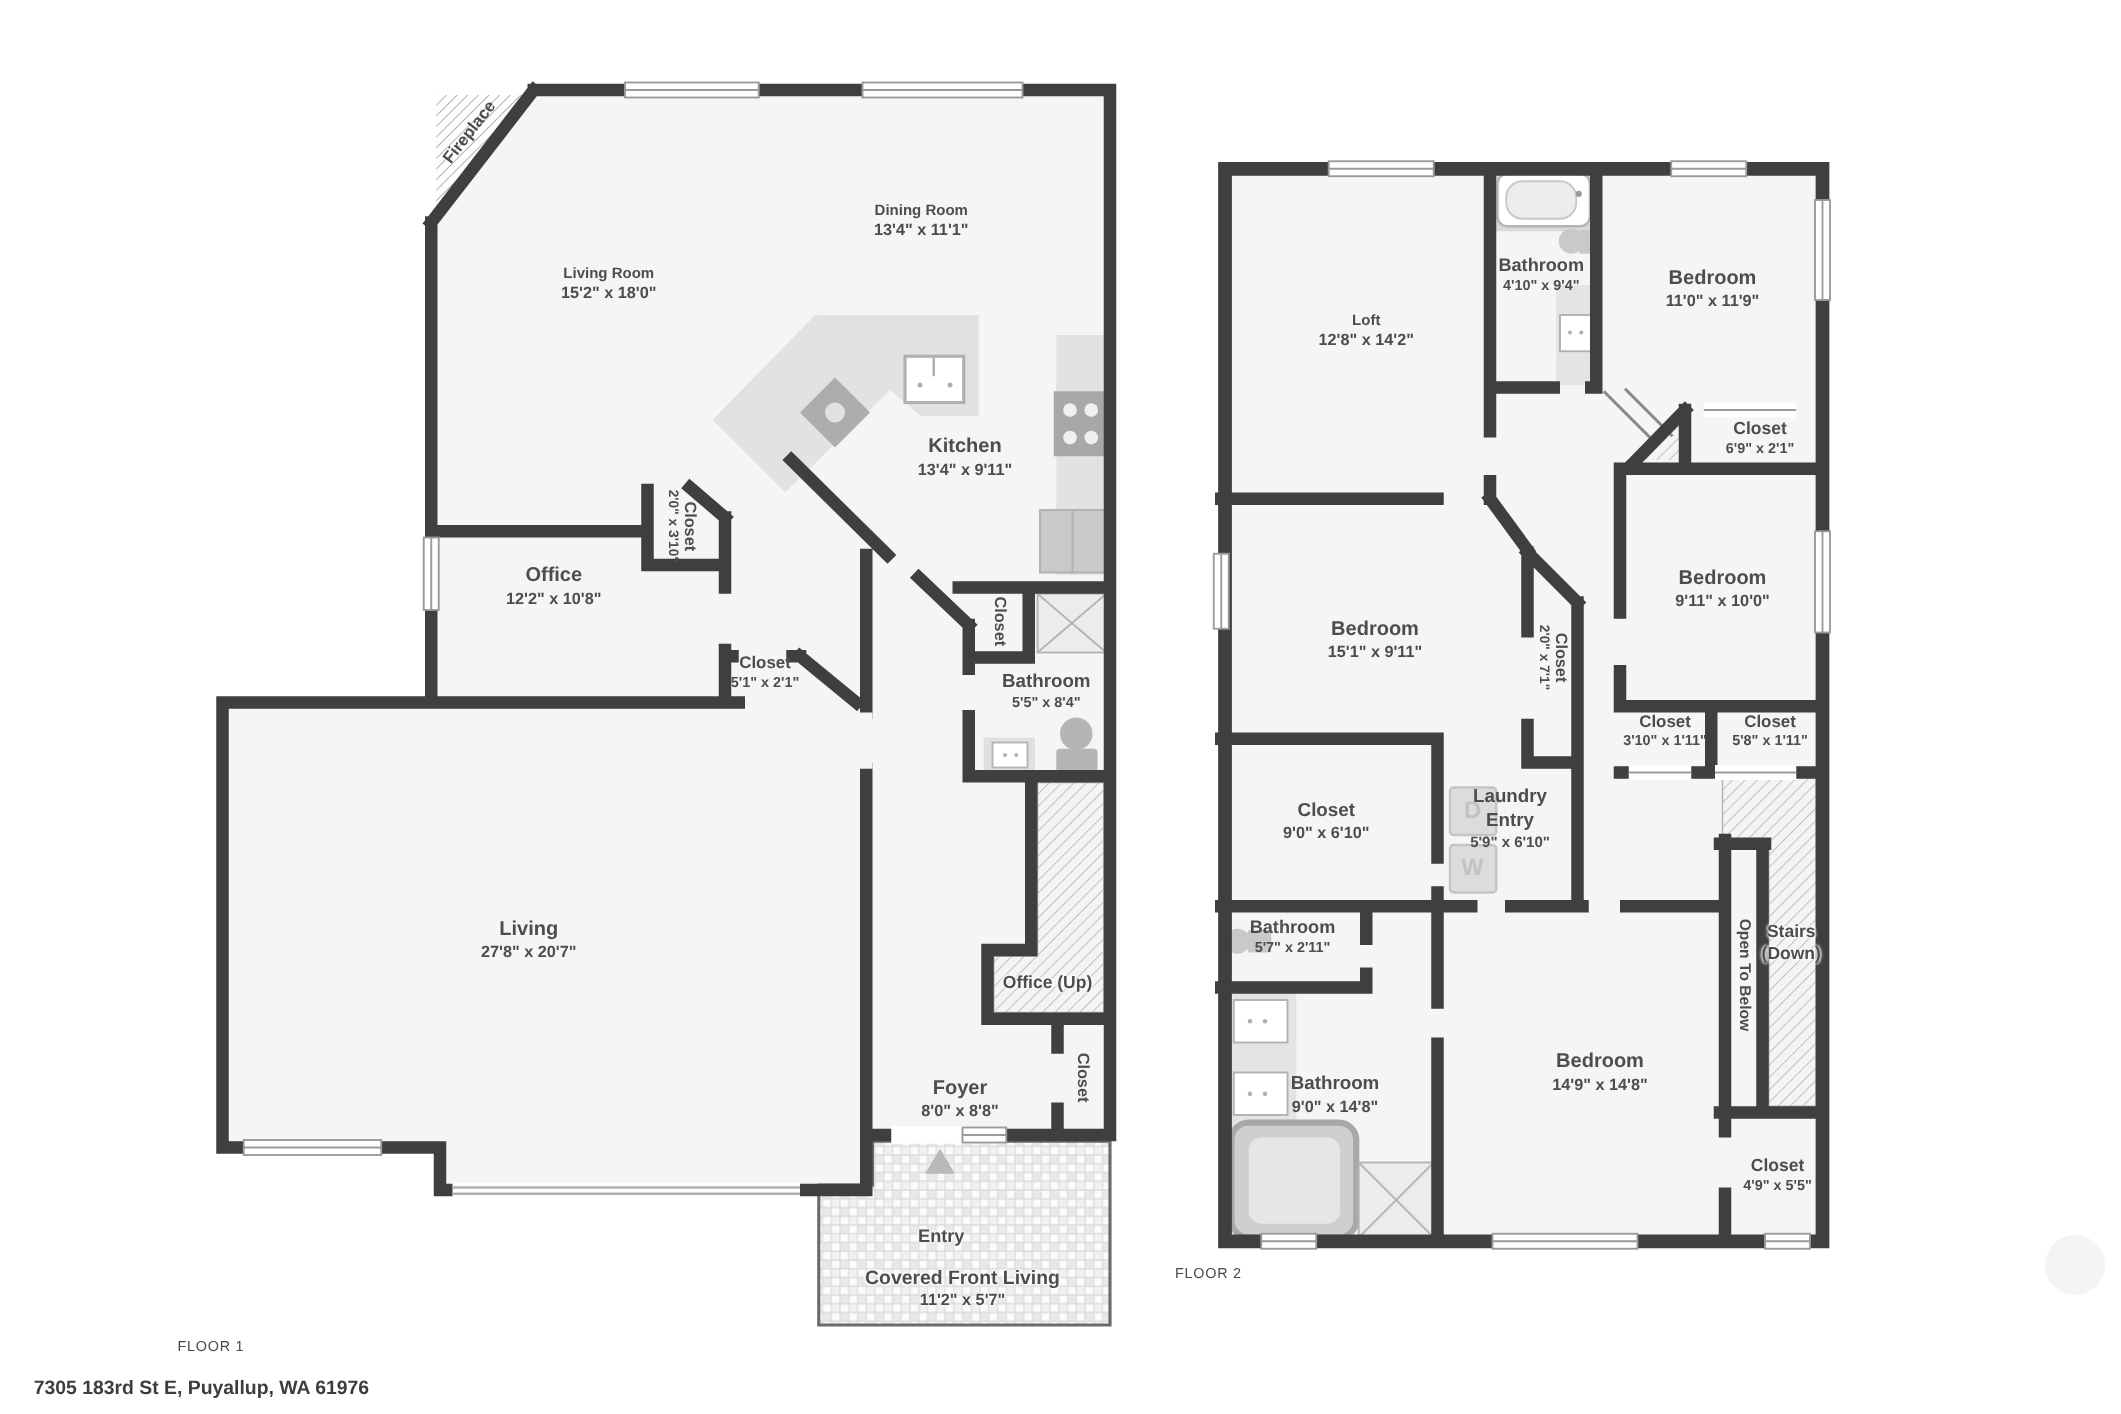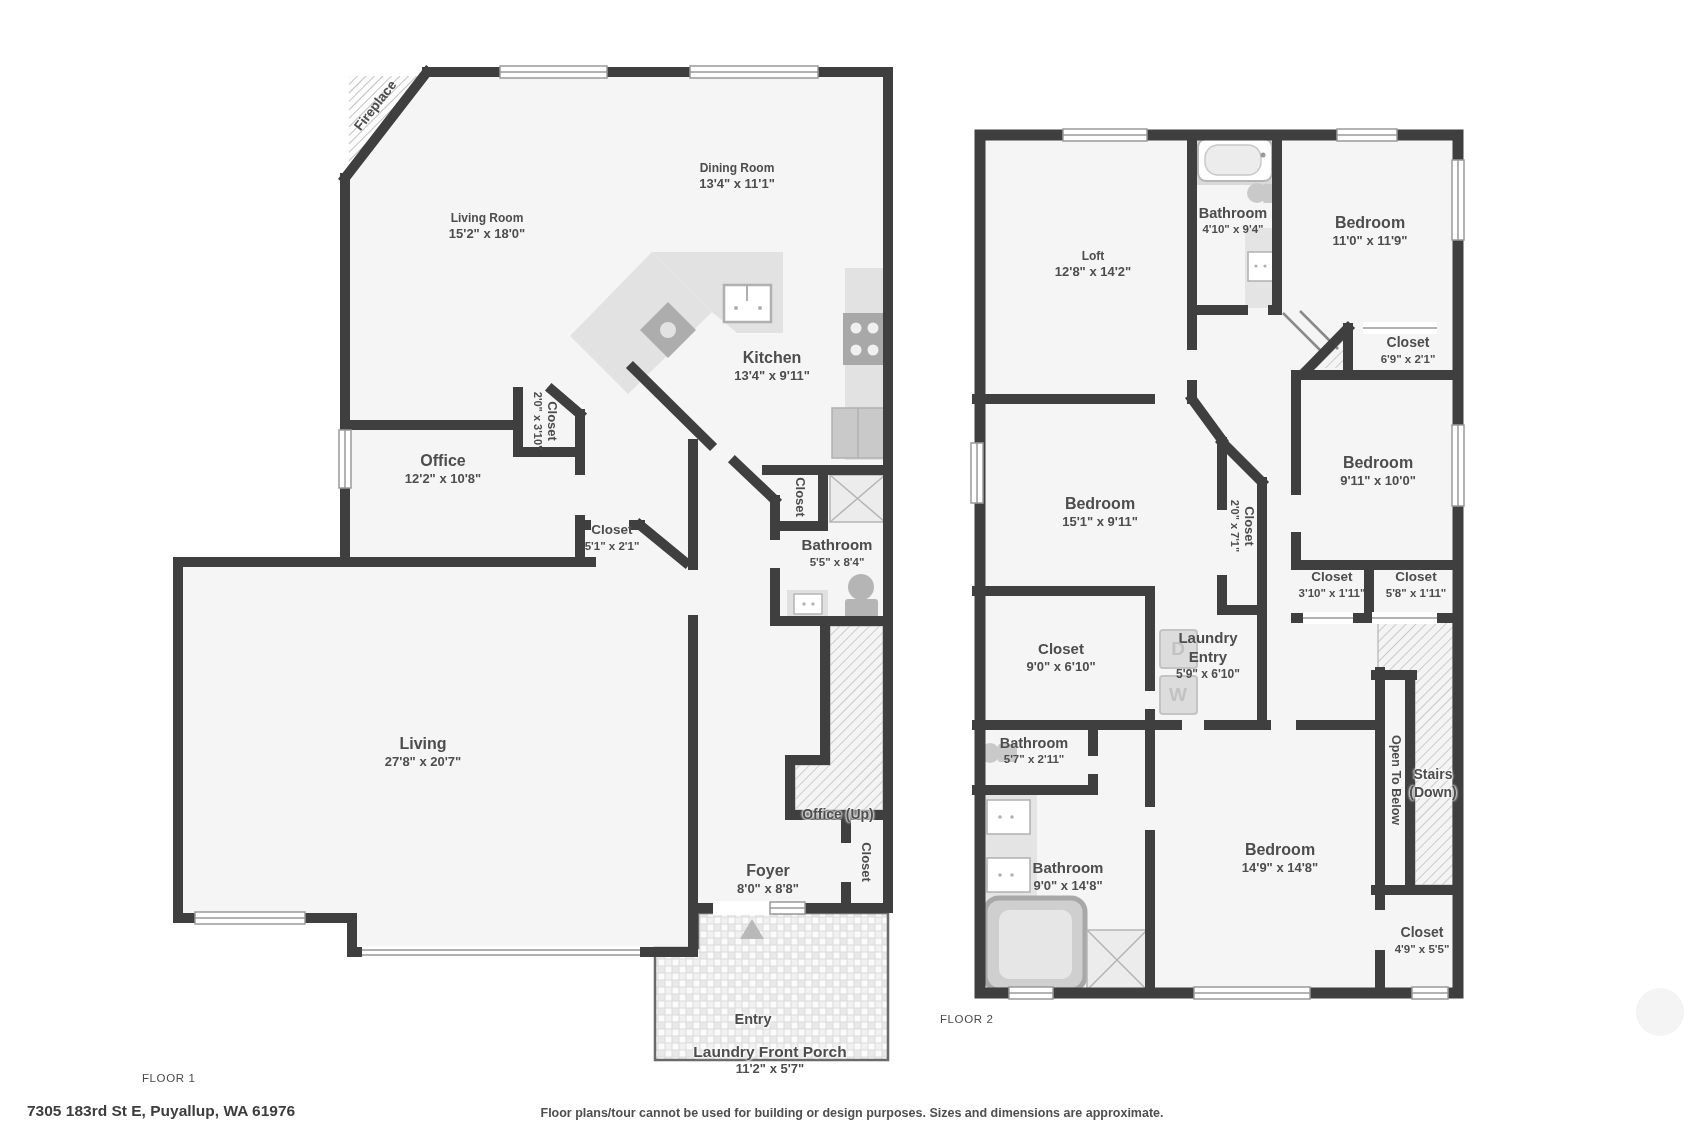--- a/index.html
+++ b/index.html
@@ -10,21 +10,21 @@
        font-weight:bold;line-height:1.25;white-space:nowrap;}
   .lbl .rm{display:block;font-size:16px;}
   .lbl .dm{display:block;font-size:13px;}
   .lbl.big .rm{font-size:12px;}
   .lbl.sm .rm{font-size:13.5px;}
   .lbl.sm .dm{font-size:11.5px;}
   .lbl.v{transform:translate(-50%,-50%) rotate(90deg);}
   .lbl.v .rm{font-size:13px;}
   .lbl.v .dm{font-size:11px;}
   .lbl.fp{transform:translate(-50%,-50%) rotate(-52deg);font-size:13.5px;}
-  .lbl.onpattern{text-shadow:0 0 3px #fff,0 0 3px #fff,0 0 3px #fff;margin-top:29px;}
+  .lbl.onpattern{text-shadow:0 0 3px #fff,0 0 3px #fff,0 0 3px #fff;}
   .floor-tag{position:absolute;font-size:11.5px;font-weight:normal;color:#4a4a4a;letter-spacing:.6px;}
   .address{position:absolute;left:27px;top:1102px;font-size:15.5px;font-weight:bold;color:#3d3d3d;}
   .disclaimer{position:absolute;left:852px;top:1106px;transform:translateX(-50%);
        font-size:12.5px;font-weight:bold;color:#4f4f4f;white-space:nowrap;}
   .wm{position:absolute;left:1636px;top:988px;width:48px;height:48px;border-radius:50%;background:#f4f4f4;}
   .dw{position:absolute;transform:translate(-50%,-50%);font-size:19px;font-weight:bold;color:#c2c2c2;}
 </style>
 </head>
 <body>
 
@@ -250,21 +250,21 @@
     <span class="rm">Foyer</span>
       <span class="dm">8'0" x 8'8"</span>
     </div>
   <div class="lbl v" style="left:866px;top:862px;">
     <span class="rm">Closet</span>
     </div>
   <div class="lbl onpattern" style="left:753px;top:990px;">
     <span class="rm" style="font-size:14.5px">Entry</span>
     </div>
   <div class="lbl onpattern" style="left:770px;top:1031px;">
-    <span class="rm" style="font-size:15.5px">Laundry Front Porch</span>
+    <span class="rm" style="font-size:15.5px">Covered Front Living</span>
       <span class="dm">11'2" x 5'7"</span>
     </div>
 
   <div class="lbl big" style="left:1093px;top:265px;">
     <span class="rm">Loft</span>
       <span class="dm">12'8" x 14'2"</span>
     </div>
   <div class="lbl sm" style="left:1233px;top:220px;">
     <span class="rm" style="font-size:14.5px">Bathroom</span>
       <span class="dm">4'10" x 9'4"</span>
@@ -328,15 +328,14 @@
   <div class="lbl sm" style="left:1422px;top:940px;">
     <span class="rm" style="font-size:14px">Closet</span>
       <span class="dm">4'9" x 5'5"</span>
     </div>
   <div class="dw" style="left:1178px;top:649px;">D</div>
   <div class="dw" style="left:1178px;top:695px;">W</div>
 
   <div class="floor-tag" style="left:142px;top:1072px;">FLOOR 1</div>
   <div class="floor-tag" style="left:940px;top:1013px;">FLOOR 2</div>
   <div class="address">7305 183rd St E, Puyallup, WA 61976</div>
-  <div class="disclaimer">Floor plans/tour cannot be used for building or design purposes. Sizes and dimensions are approximate.</div>
   <div class="wm"></div>
 </div>
 
 </body></html>

